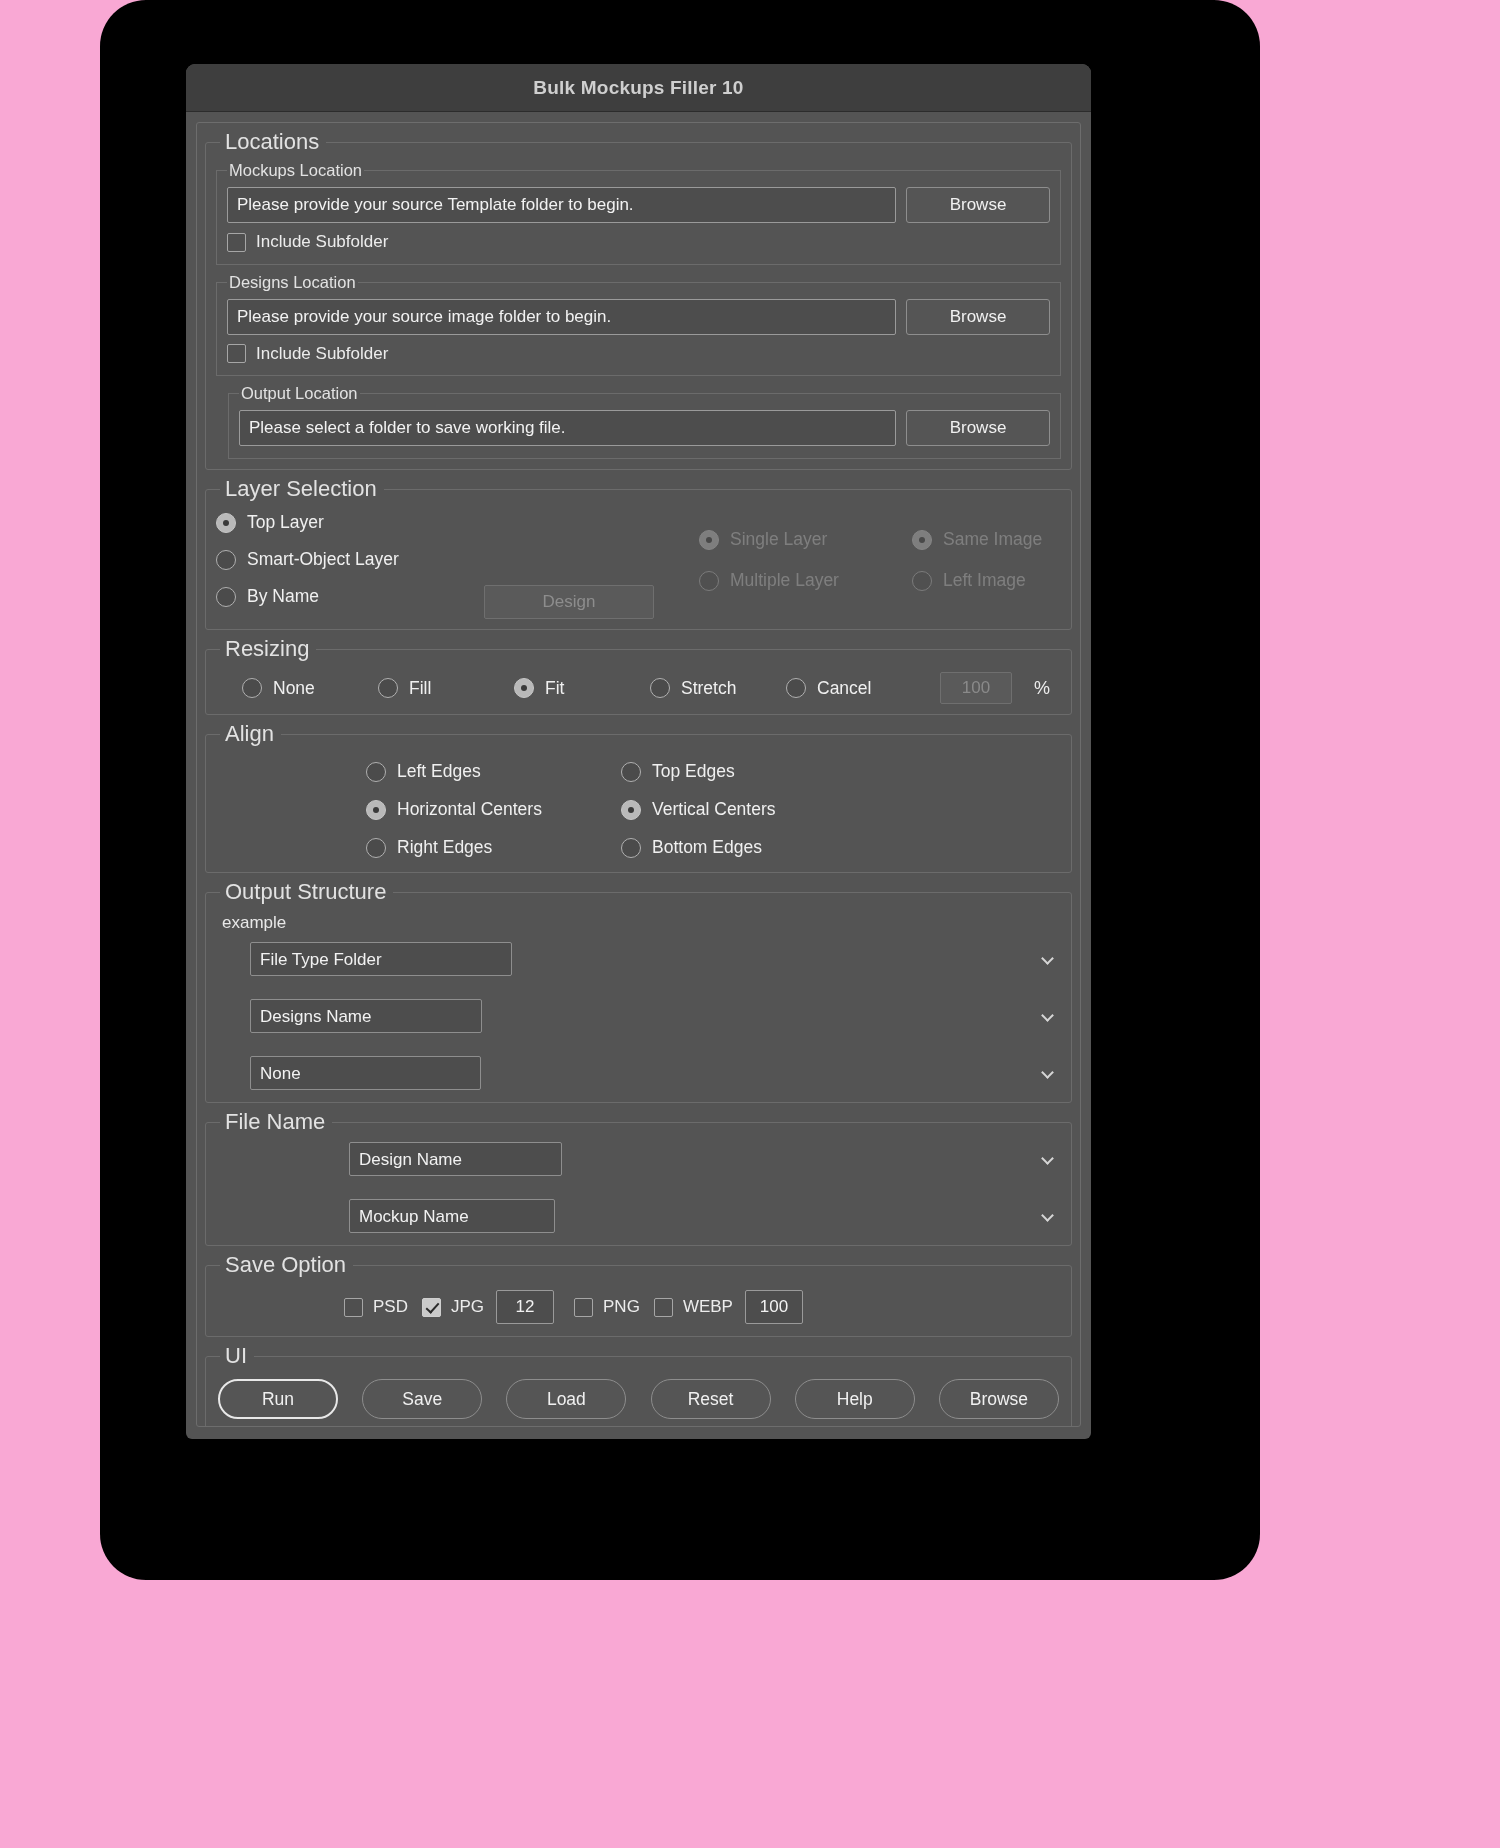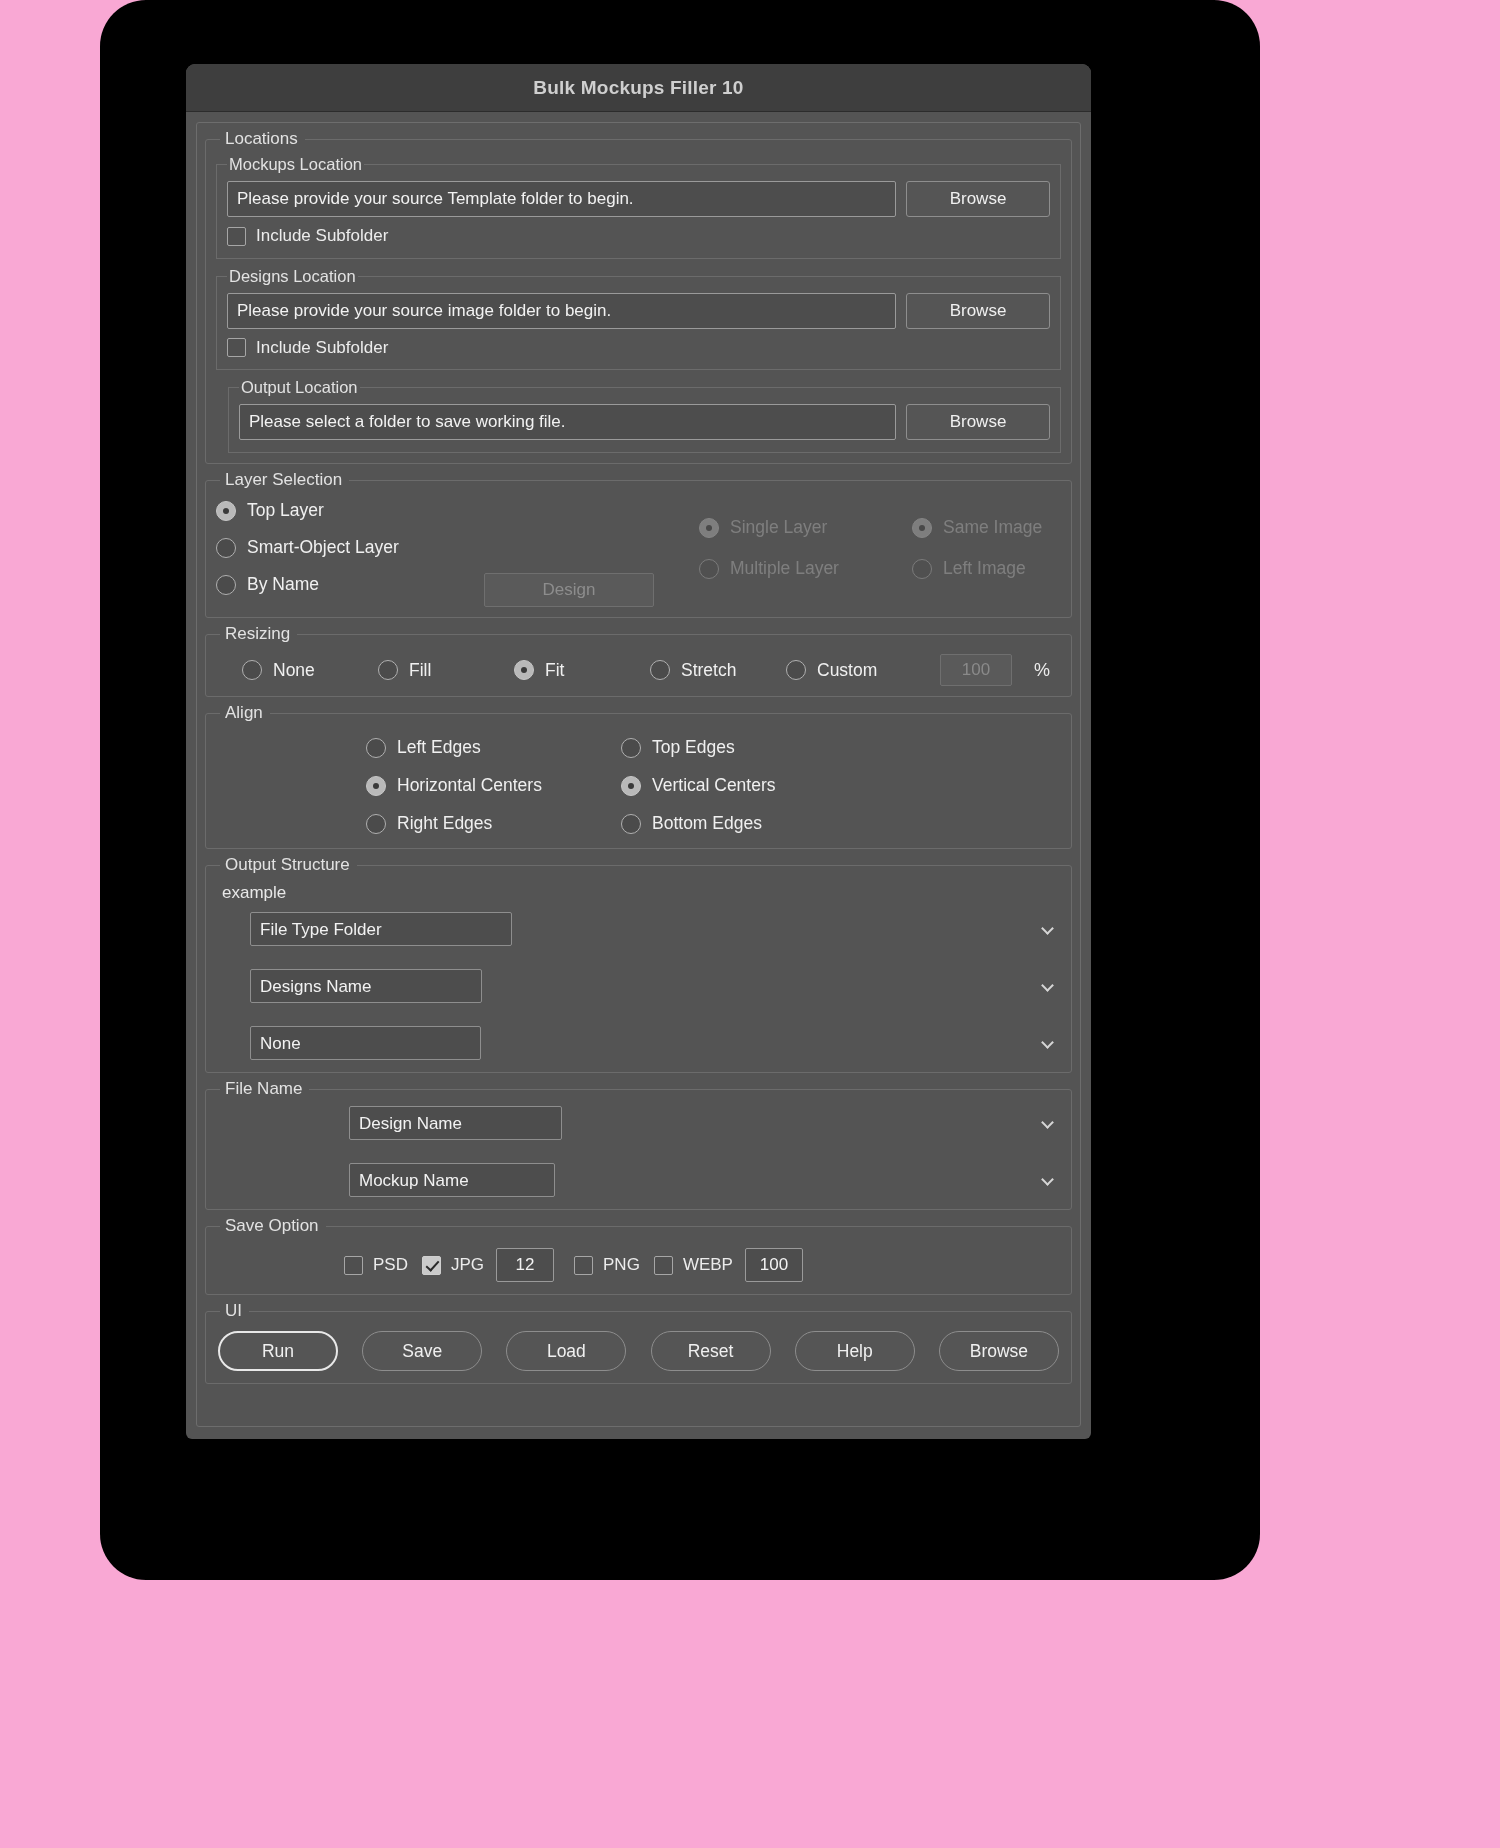--- a/index.html
+++ b/index.html
@@ -70,21 +70,21 @@
   
   fieldset.fs {
     border: 1px solid #6b6b6b;
     border-radius: 3px;
     margin: 0 0 6px 0;
     padding: 4px 10px 8px 10px;
     min-width: 0;
   }
   fieldset.fs > legend {
     color: #e2e2e2;
-    font-size: 17px;
+    font-size: 22px;
     padding: 0 7px 0 5px;
     margin-left: 4px;
   }
   fieldset.inner {
     border: 1px solid #6b6b6b;
     margin: 2px 0 8px 0;
     padding: 3px 10px 8px 10px;
   }
   fieldset.inner > legend {
     font-size: 16.5px;
@@ -377,21 +377,21 @@
           <label class="rad on">
             <span class="dot"></span>
             <span class="lbl">Fit</span>
           </label>
           <label class="rad">
             <span class="dot"></span>
             <span class="lbl">Stretch</span>
           </label>
           <label class="rad">
             <span class="dot"></span>
-            <span class="lbl">Custom</span>
+            <span class="lbl">Cancel</span>
           </label>
           <input class="pct" type="text" disabled="" value="100" style="">
           <span class="pct-sign">%</span>
         </div>
       </fieldset>
 
       <fieldset class="fs">
         <legend>Align</legend>
         <div class="align-grid">
           <label class="rad">

